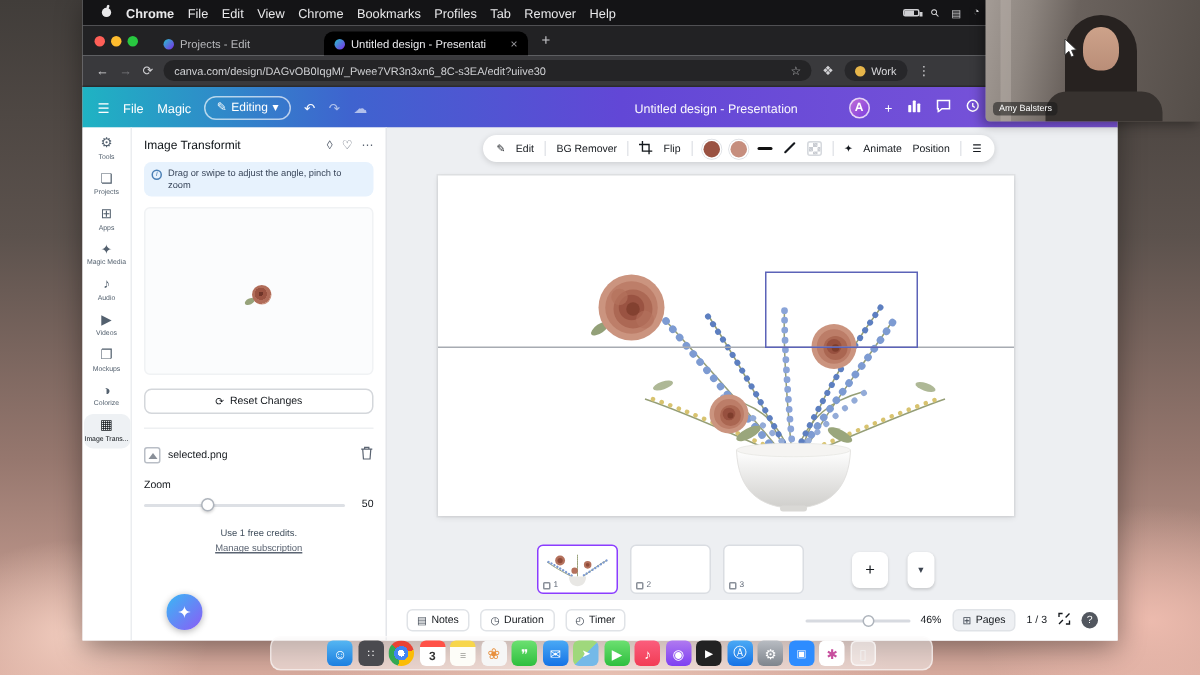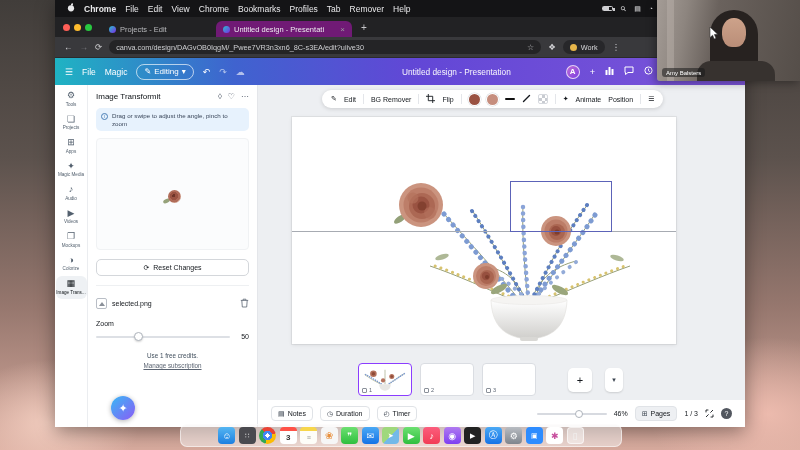--- a/index.html
+++ b/index.html
@@ -21,39 +21,39 @@
   .mi{white-space:nowrap}.mi.b{font-weight:bold}
   .mb-right{margin-left:auto;display:flex;align-items:center;gap:8px;padding-right:92px;color:#dcdcde;font-size:7px}
   .batt{width:11px;height:5px;border:1px solid #cfcfd2;border-radius:1.5px;position:relative;background:linear-gradient(90deg,#cfcfd2 0 70%,transparent 70%)}
   .batt::after{content:"";position:absolute;right:-2.5px;top:1px;width:1.5px;height:3px;background:#cfcfd2}
   .mag{display:inline-block;transform:rotate(-45deg)}
   
   .tabstrip{height:20px;background:#222224;display:flex;align-items:center;padding:0 8px;flex:none}
   .tl{width:7px;height:7px;border-radius:50%;margin-right:4px;flex:none}
   .tab{height:16px;display:flex;align-items:center;gap:4px;padding:0 7px;font-size:7.5px;border-radius:6px 6px 0 0;margin-left:6px;align-self:flex-end}
   .tab.inactive{color:#b9babd;width:108px}
-  .tab.active{background:#701a75;color:#ebebee;width:136px}
+  .tab.active{background:#000000;color:#ebebee;width:136px}
   .fav{width:7px;height:7px;border-radius:50%;background:linear-gradient(135deg,#26c3cc,#7d2ae8);flex:none}
   .tab-label{white-space:nowrap;overflow:hidden;flex:1}
   .tab-x{color:#9b9b9f;font-size:8px}
   .newtab{color:#c6c6c9;font-size:10px;margin-left:9px}
   
   .addressbar{height:21px;background:#39393c;display:flex;align-items:center;gap:7px;padding:0 9px;border-bottom:1px solid #2b2b2d;flex:none}
   .nav{color:#d2d2d5;font-size:8.5px}.nav.dim{color:#76767a}
   .urlpill{width:432px;height:14px;background:#242426;border-radius:7px;display:flex;align-items:center;gap:5px;padding:0 7px;flex:none}
   .url{flex:1;color:#cfd0d3;font-size:7.3px;white-space:nowrap;overflow:hidden}
   .star{color:#b9babd;font-size:8px}
   .profile-chip{height:14px;background:#27272a;border-radius:7px;display:flex;align-items:center;gap:4px;padding:0 7px;color:#d8d8db;font-size:7.3px}
   .pc-dot{width:7px;height:7px;border-radius:50%;background:#e6b54a}
   
   .cheader{height:27px;background:linear-gradient(90deg,#1fb3c3 0%,#3f63cf 26%,#6247d6 52%,#7c55d9 100%);
     color:#fff;display:flex;align-items:center;gap:9px;padding:0 10px;font-size:8.5px;position:relative;flex:none}
   .ch-ic{font-size:9px}.ch-ic.dim{opacity:.6}
   .editing-pill{border:1px solid rgba(255,255,255,.65);border-radius:10px;height:16px;display:flex;align-items:center;gap:3px;padding:0 7px;font-size:8px}
-  .ch-title{position:absolute;left:347px;top:50%;transform:translateY(-50%);font-size:8.3px;color:rgba(255,255,255,.96);white-space:nowrap}
+  .ch-title{position:absolute;left:368px;top:50%;transform:translateY(-50%);font-size:8.3px;color:rgba(255,255,255,.96);white-space:nowrap}
   .ch-right{position:absolute;right:92px;top:0;height:100%;display:flex;align-items:center;gap:10px}
   .avatar{width:14px;height:14px;border-radius:50%;background:linear-gradient(135deg,#c06bd6,#7b3fe0);border:1px solid rgba(255,255,255,.75);
     display:flex;align-items:center;justify-content:center;font-size:8px;font-weight:bold}
   
   .cbody{flex:1;display:flex;position:relative;min-height:0}
   .rail{width:33px;background:#fff;border-right:1px solid #ebedf0;display:flex;flex-direction:column;align-items:center;padding-top:3px;gap:1px;flex:none}
   .rail-item{width:31px;padding:3px 0 4px;display:flex;flex-direction:column;align-items:center;gap:1.5px;color:#53606e;border-radius:6px}
   .rail-item .rglyph{font-size:9px;line-height:9px}
   .rail-item .rlabel{font-size:4.6px;line-height:5px;text-align:center}
   .rail-item.selected{background:#eef1f4;color:#0d1216}

